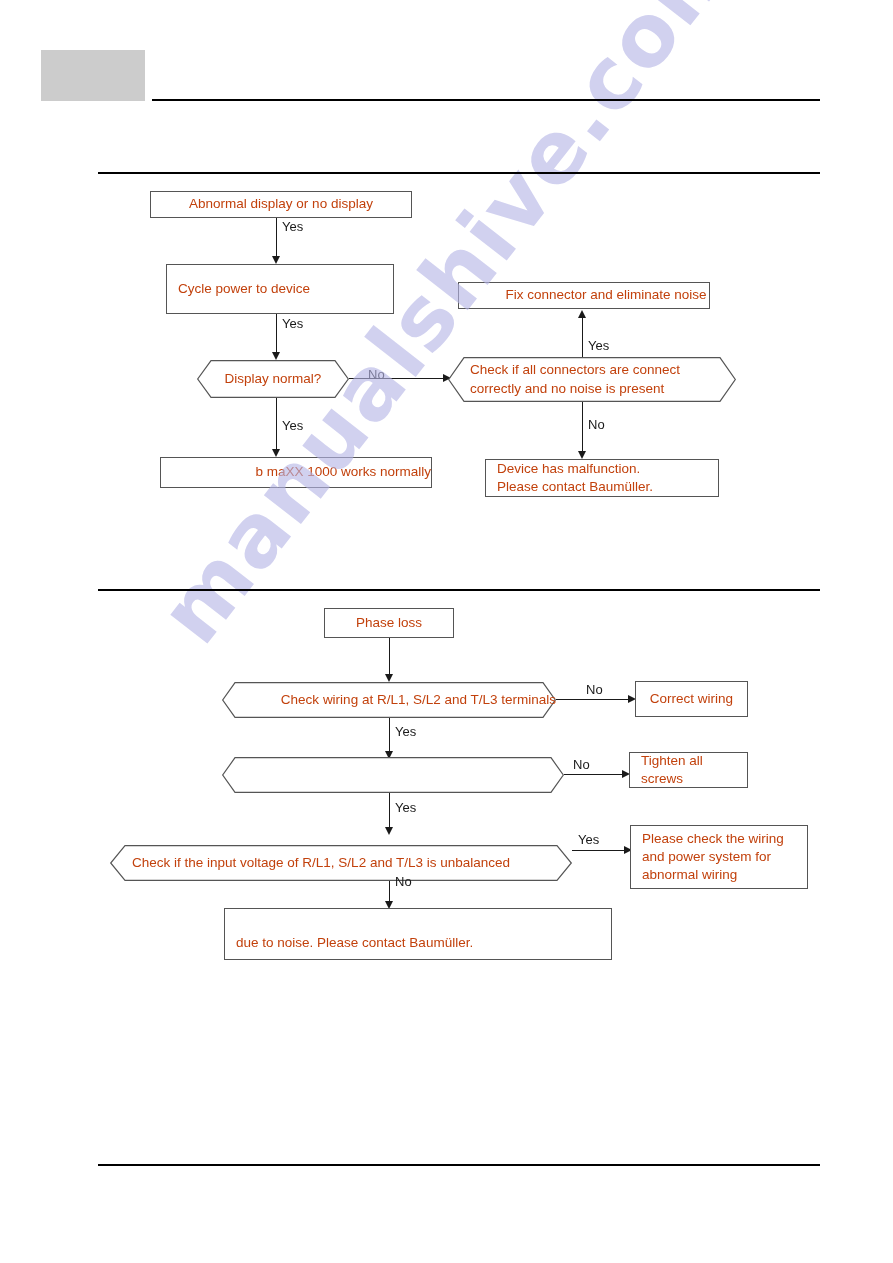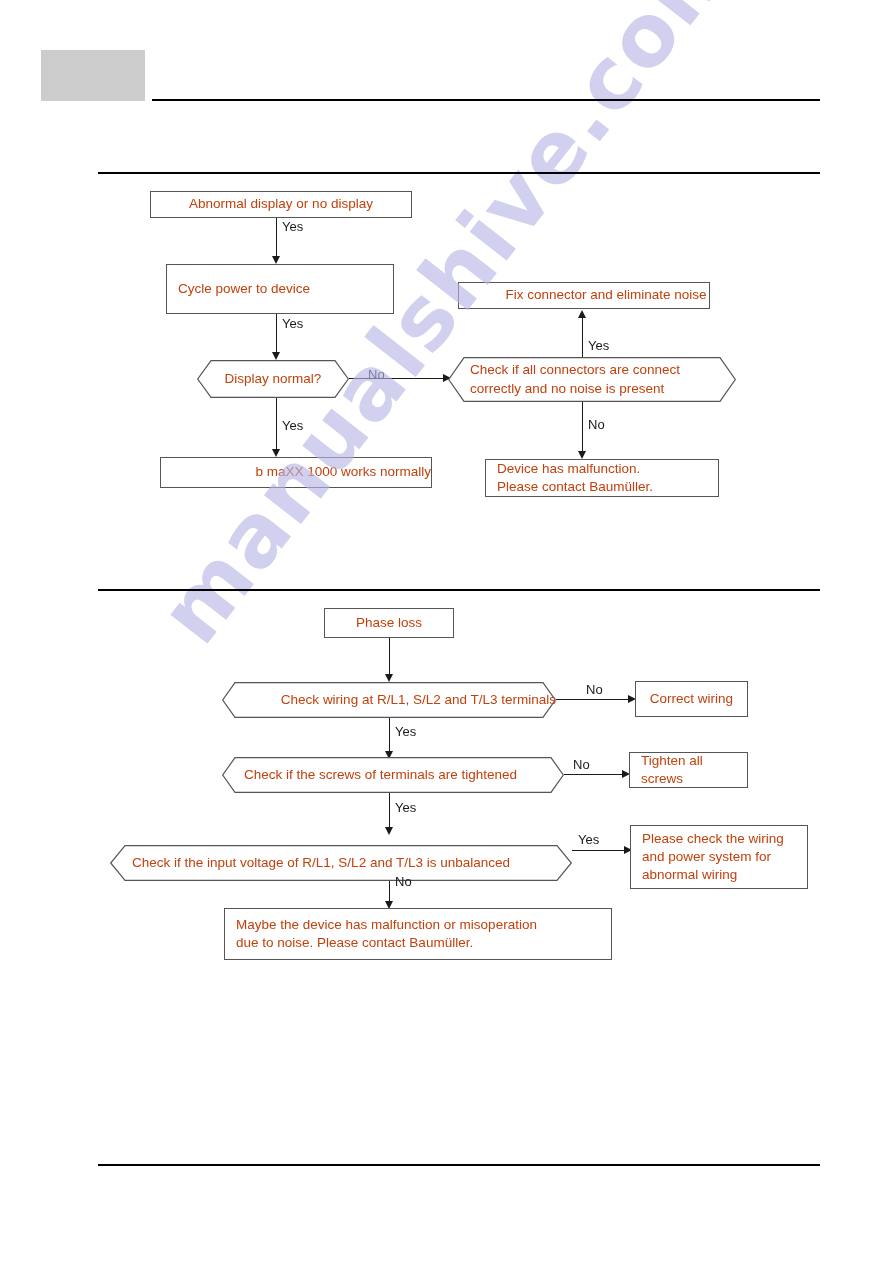--- a/index.html
+++ b/index.html
@@ -243,21 +243,20 @@
     </div>
 
     <div class="line vline" style="left:389px; top:718px; height:39px;"></div>
     <div class="arrow arrow-down" style="left:385px; top:751px;"></div>
     <div class="edge-label" style="left:395px; top:724px;">Yes</div>
 
     <div class="node hex left" style="left:222px; top:757px; width:342px; height:36px;">
       <svg viewBox="0 0 342 36" preserveAspectRatio="none">
         <polygon points="13,0.7 329,0.7 341.3,18 329,35.3 13,35.3 0.7,18" fill="#ffffff" stroke="#555555" stroke-width="1.2"></polygon>
       </svg>
-      <span class="hex-label">Check if the screws of terminals are tightened</span>
     </div>
 
     <div class="line hline" style="left:564px; top:774px; width:62px;"></div>
     <div class="arrow arrow-right" style="left:622px; top:770px;"></div>
     <div class="edge-label" style="left:573px; top:757px;">No</div>
 
     <div class="node box left" style="left:629px; top:752px; width:119px; height:36px;">
       <span>Tighten all screws</span>
     </div>
 
@@ -283,19 +282,19 @@
         <span>abnormal wiring</span>
       </span>
     </div>
 
     <div class="line vline" style="left:389px; top:869px; height:38px;"></div>
     <div class="arrow arrow-down" style="left:385px; top:901px;"></div>
     <div class="edge-label" style="left:395px; top:874px;">No</div>
 
     <div class="node box left" style="left:224px; top:908px; width:388px; height:52px;">
       <span>
-        <span>Maybe the device has malfunction or misoperation</span><br>
+        <br>
         <span>due to noise. Please contact Baumüller.</span>
       </span>
     </div>
   </div>
 
 </div>
 
 </body></html>

